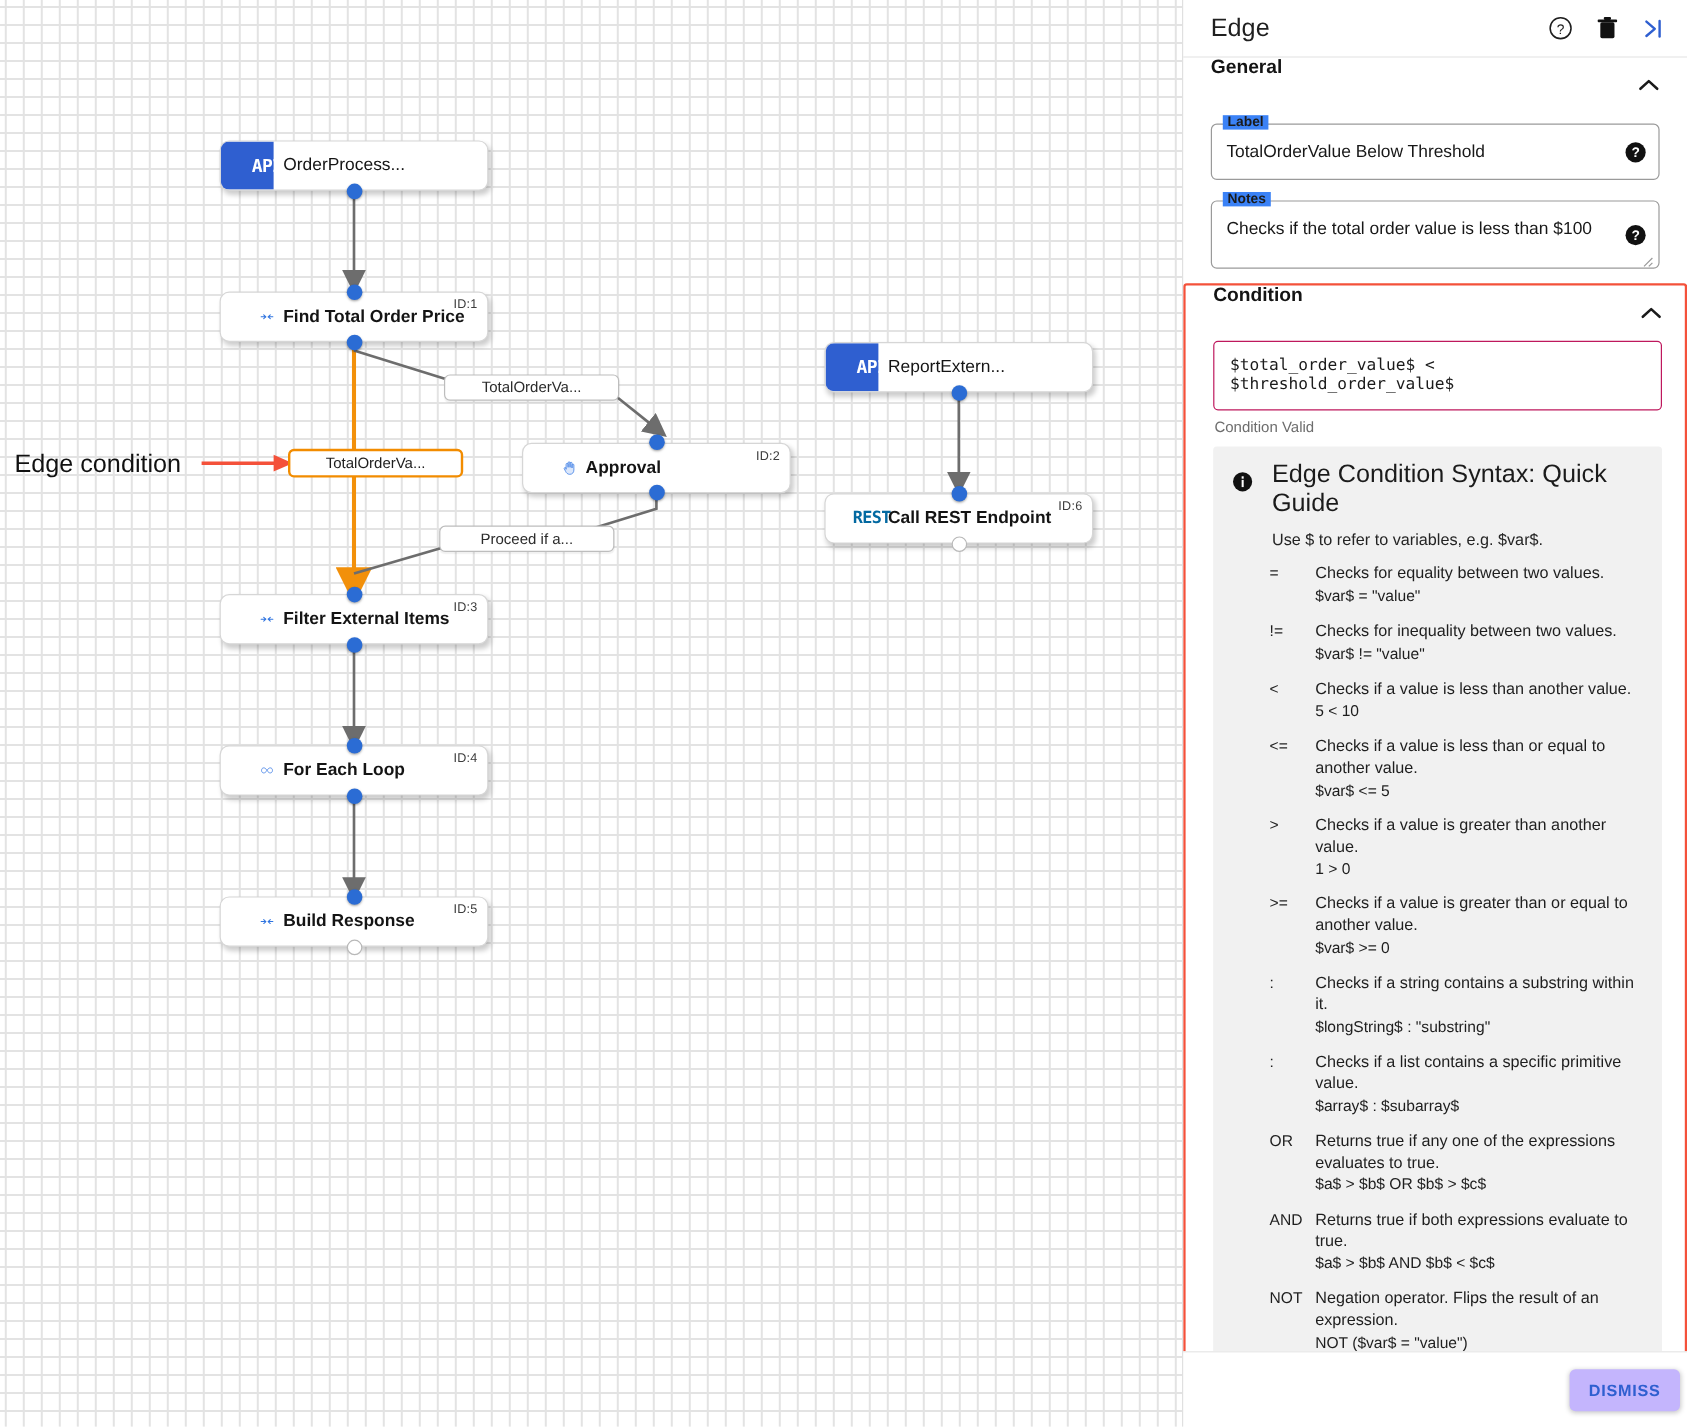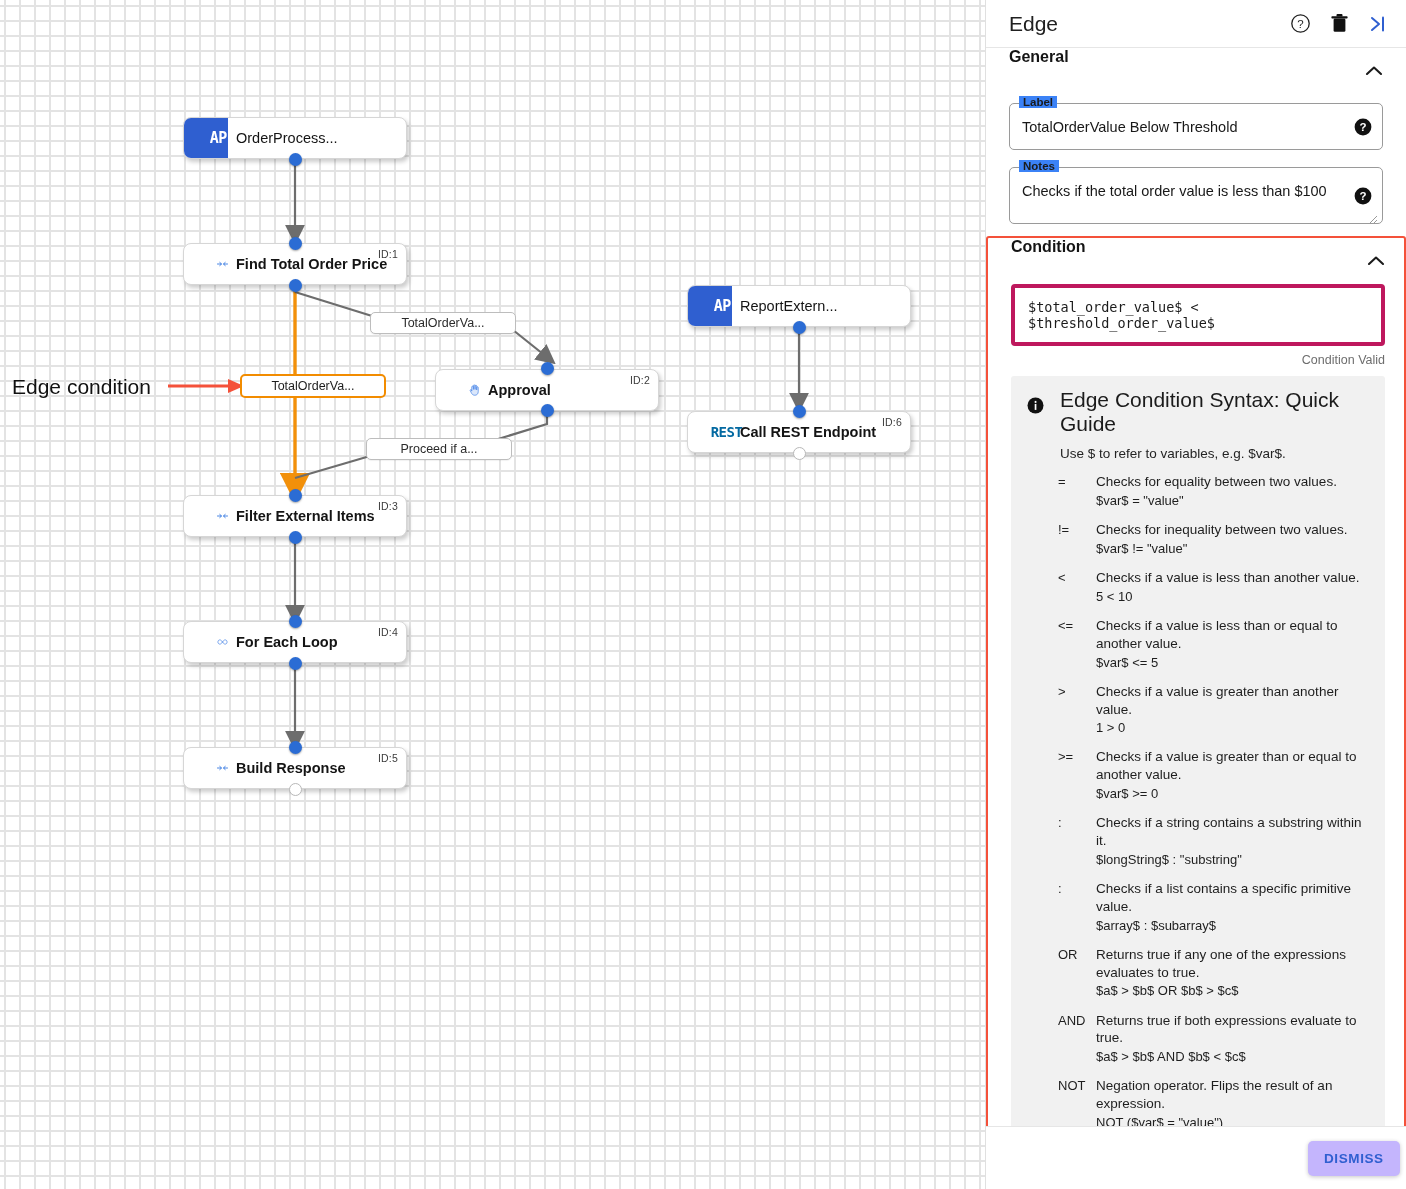--- a/index.html
+++ b/index.html
@@ -147,29 +147,29 @@
 
   
   .cond-wrap {
     margin: 12px 0 0 0;
     border: 2.5px solid #f4513a;
     border-radius: 3px;
     padding: 0 0 6px 0;
   }
   .cond-inner { padding: 0 19px 0 23px; }
   .cond-box {
-    border: 4px solid #be185d;
+    border: 1px solid #be185d;
     border-radius: 4px;
     min-height: 58px;
     padding: 11px 13px;
     font-family: "DejaVu Sans Mono", monospace;
     font-size: 13.5px; color: #1b1b1b;
     background: #fff;
   }
-  .cond-valid { font-size: 12.5px; color: #6d6d6d; padding: 7px 0 9px 1px; text-align: right; }
+  .cond-valid { font-size: 12.5px; color: #6d6d6d; padding: 7px 0 9px 1px; }
 
   
   .guide {
     background: #f1f1f1;
     border-radius: 3px;
     padding: 12px 16px 16px 16px;
     display: flex; gap: 14px;
   }
   .guide-icon { padding-top: 9px; }
   .guide-body { flex: 1; }

